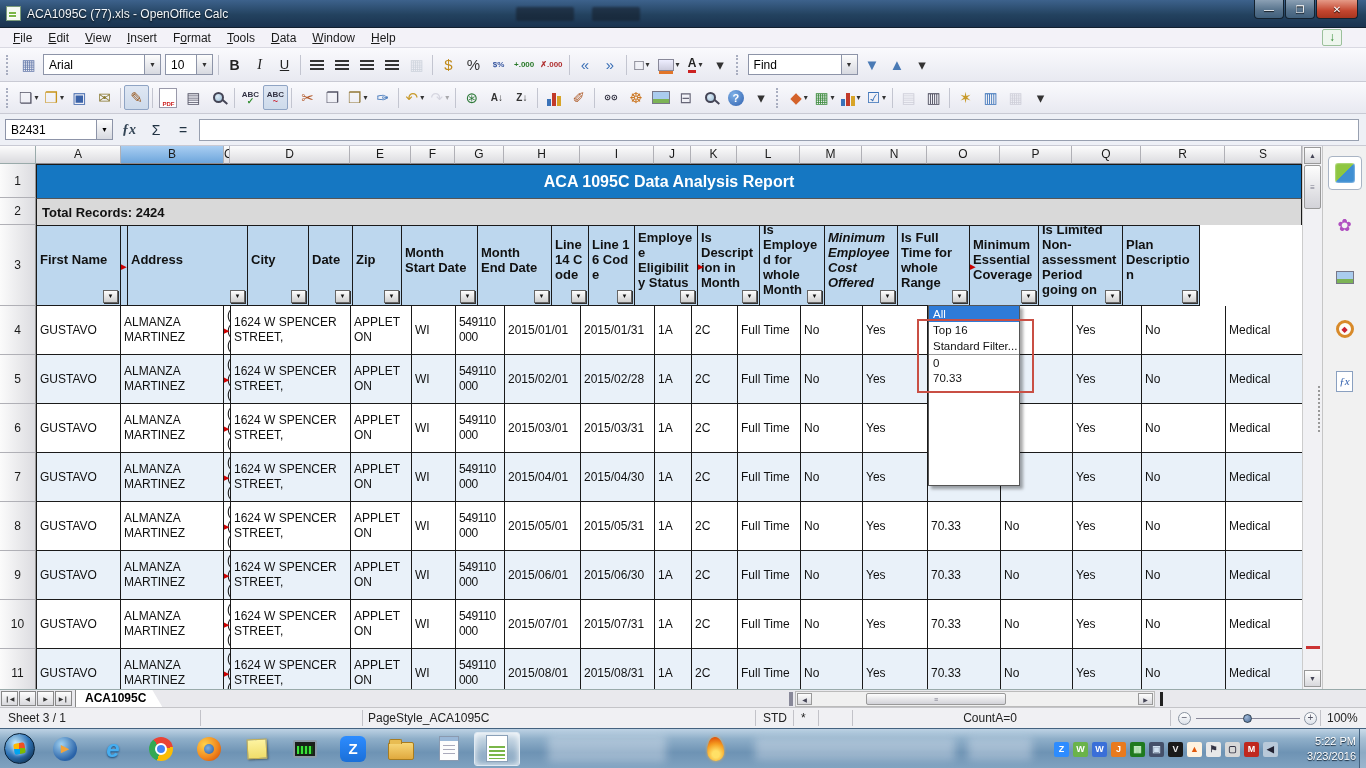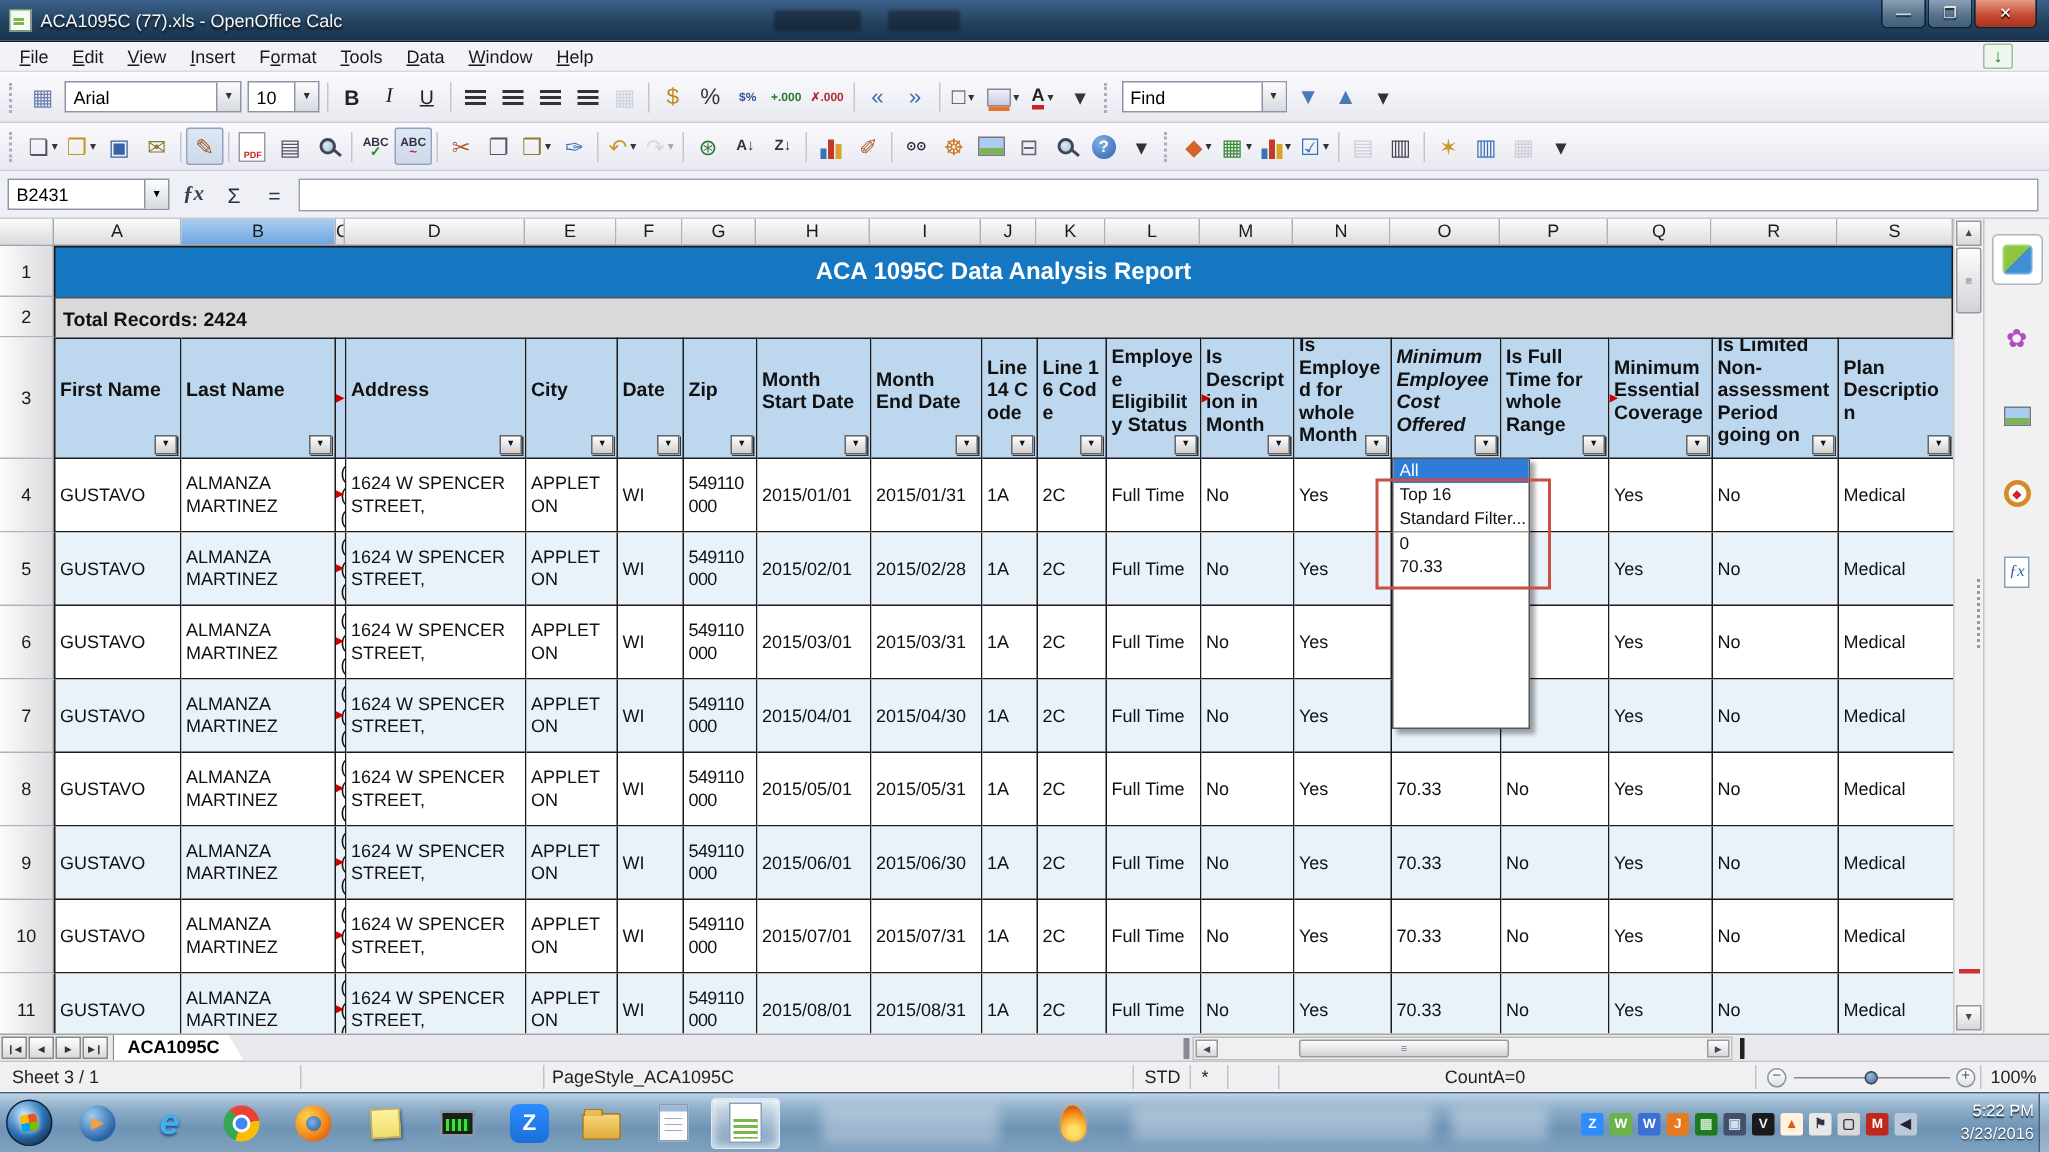--- a/index.html
+++ b/index.html
@@ -481,24 +481,20 @@
           <div class="summary">
             <span>Total Records: 2424</span>
           </div>
         </div>
         <div class="srow" style="height: 81px;">
           <div class="rnum">3</div>
           <div class="hcell" style="width: 85px;">
             <span>First Name</span>
             <div class="fbtn2">▼</div>
           </div>
-          <div class="hcell" style="width: 103px;">
-            <span>Last Name</span>
-            <div class="fbtn2">▼</div>
-          </div>
           <div class="hcell" style="width: 6px;">
             <span></span>
             <span class="ovf">▶</span>
           </div>
           <div class="hcell" style="width: 120px;">
             <span>Address</span>
             <div class="fbtn2">▼</div>
           </div>
           <div class="hcell" style="width: 61px;">
             <span>City</span>

